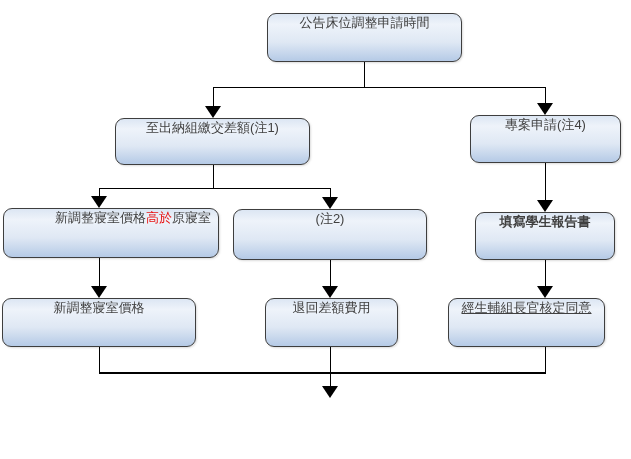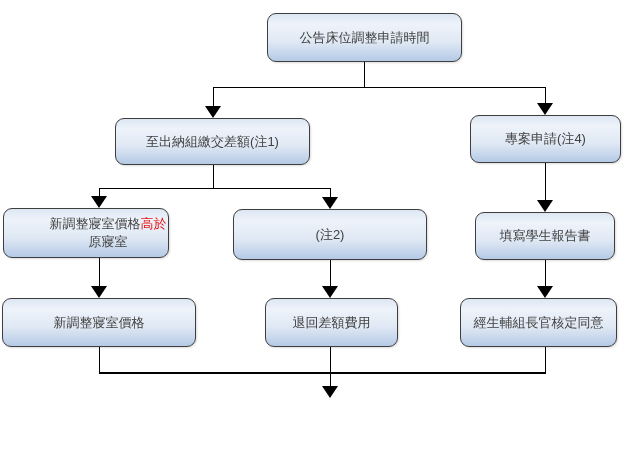--- a/index.html
+++ b/index.html
@@ -21,21 +21,21 @@
     position:absolute;
     box-sizing:border-box;
     border:1.5px solid var(--box-border);
     border-radius:9px;
     background:linear-gradient(180deg,var(--box-fill-mid) 0%,var(--box-fill-top) 22%,#dfe8f4 60%,var(--box-fill-bottom) 100%);
     color:var(--text);
     font-size:13px;
     display:flex;
     flex-direction:column;
     align-items:center;
-    justify-content:center;
+    justify-content:flex-start;
     text-align:center;
     line-height:1.35;
     box-shadow:1px 1px 2px rgba(120,120,120,0.25);
   }
   .hl{color:var(--highlight);}
   .vline{position:absolute;width:1.5px;background:var(--connector);}
   .hline{position:absolute;height:1.5px;background:var(--connector);}
   .arrow{
     position:absolute;width:0;height:0;
     border-left:8px solid transparent;
@@ -69,46 +69,46 @@
   <div class="vline" style="left:212.5px;top:165px;height:23px;"></div>
   <div class="hline" style="left:98.5px;top:187.5px;width:232px;"></div>
   <div class="vline" style="left:98.5px;top:187.5px;height:10px;"></div>
   <div class="arrow" style="left:91px;top:196px;"></div>
   <div class="vline" style="left:329.5px;top:187.5px;height:11px;"></div>
   <div class="arrow" style="left:322px;top:197px;"></div>
 
   <div class="vline" style="left:544.5px;top:163px;height:38px;"></div>
   <div class="arrow" style="left:537px;top:200px;"></div>
 
-  <div class="node" style="left:3px;top:208px;width:166px;height:50px;padding-left:44px;">
+  <div class="node" style="left:3px;top:208px;width:216px;height:50px;padding-left:44px;">
     <span>
       <span>新調整寢室價格</span><span class="hl">高於</span><span>原寢室</span>
     </span>
   </div>
   <div class="node" style="left:233px;top:209px;width:194px;height:51px;">
     <span>(注2)</span>
   </div>
-  <div class="node" style="left:475px;top:212px;width:140px;height:48px;">
+  <div class="node" style="left:475px;top:212px;width:140px;height:48px;font-weight:bold;">
     <span>填寫學生報告書</span>
   </div>
 
   <div class="vline" style="left:98.5px;top:258px;height:29px;"></div>
   <div class="arrow" style="left:91px;top:286px;"></div>
   <div class="vline" style="left:329.5px;top:260px;height:27px;"></div>
   <div class="arrow" style="left:322px;top:286px;"></div>
   <div class="vline" style="left:544.5px;top:260px;height:27px;"></div>
   <div class="arrow" style="left:537px;top:286px;"></div>
 
   <div class="node" style="left:2px;top:298px;width:194px;height:49px;">
     <span>新調整寢室價格</span>
   </div>
   <div class="node" style="left:265px;top:298px;width:133px;height:49px;">
     <span>退回差額費用</span>
   </div>
-  <div class="node" style="left:460px;top:298px;width:157px;height:49px;">
+  <div class="node" style="left:448px;top:298px;width:157px;height:49px;text-decoration:underline;">
     <span>經生輔組長官核定同意</span>
   </div>
 
   <div class="vline" style="left:98.5px;top:347px;height:26.5px;"></div>
   <div class="vline" style="left:544.5px;top:347px;height:26.5px;"></div>
   <div class="hline" style="left:98.5px;top:372px;width:447.5px;"></div>
   <div class="vline" style="left:329.5px;top:347px;height:40px;"></div>
   <div class="arrow" style="left:322px;top:386px;"></div>
 
 

